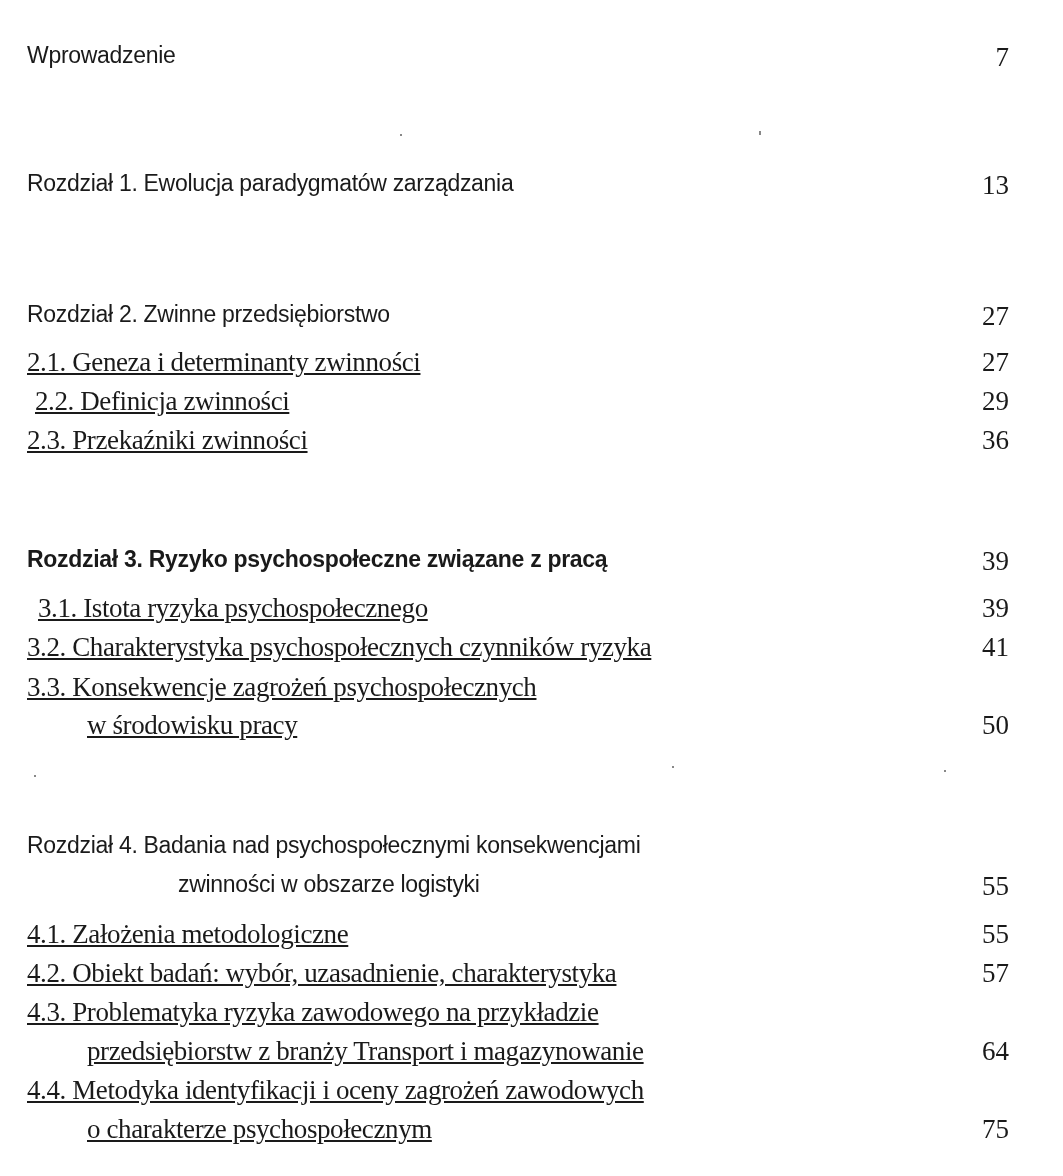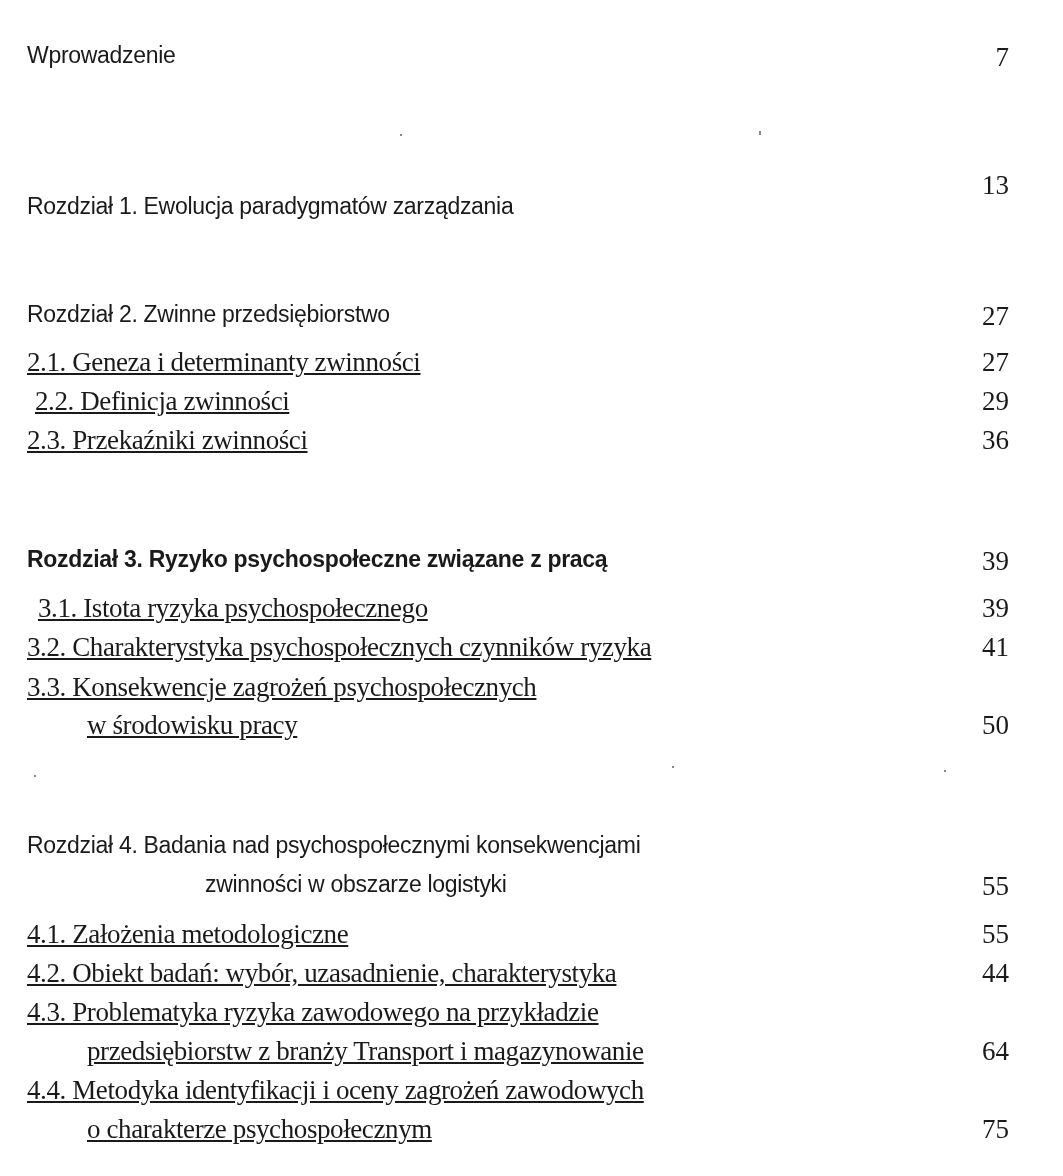--- a/index.html
+++ b/index.html
@@ -18,21 +18,21 @@
 
   <div class="line" style="top:42px;">
     <span class="txt sans" style="left:27px;">Wprowadzenie</span>
     <span class="pg">7</span>
   </div>
 
   <div class="dot" style="left:400px;top:134px;"></div>
   <div class="dot" style="left:759px;top:131px;height:4px;"></div>
 
   <div class="line" style="top:170px;">
-    <span class="txt sans" style="left:27px;margin-top:23px;">Rozdział 1. Ewolucja paradygmatów zarządzania</span>
+    <span class="txt sans" style="left:27px;">Rozdział 1. Ewolucja paradygmatów zarządzania</span>
     <span class="pg">13</span>
   </div>
 
   <div class="line" style="top:301px;">
     <span class="txt sans" style="left:27px;">Rozdział 2. Zwinne przedsiębiorstwo</span>
     <span class="pg">27</span>
   </div>
   <div class="line" style="top:347px;">
     <span class="txt serif" style="left:27px;">2.1. Geneza i determinanty zwinności</span>
     <span class="pg">27</span>
@@ -67,30 +67,30 @@
   </div>
 
   <div class="dot" style="left:34px;top:775px;"></div>
   <div class="dot" style="left:672px;top:766px;"></div>
   <div class="dot" style="left:944px;top:770px;"></div>
 
   <div class="line" style="top:832px;">
     <span class="txt sans" style="left:27px;">Rozdział 4. Badania nad psychospołecznymi konsekwencjami</span>
   </div>
   <div class="line" style="top:871px;">
-    <span class="txt sans" style="left:205px;">zwinności w obszarze logistyki</span>
+    <span class="txt sans" style="left:178px;">zwinności w obszarze logistyki</span>
     <span class="pg">55</span>
   </div>
   <div class="line" style="top:919px;">
     <span class="txt serif" style="left:27px;">4.1. Założenia metodologiczne</span>
     <span class="pg">55</span>
   </div>
   <div class="line" style="top:958px;">
     <span class="txt serif" style="left:27px;">4.2. Obiekt badań: wybór, uzasadnienie, charakterystyka</span>
-    <span class="pg">44</span>
+    <span class="pg">57</span>
   </div>
   <div class="line" style="top:997px;">
     <span class="txt serif" style="left:27px;">4.3. Problematyka ryzyka zawodowego na przykładzie</span>
   </div>
   <div class="line" style="top:1036px;">
     <span class="txt serif" style="left:87px;">przedsiębiorstw z branży Transport i magazynowanie</span>
     <span class="pg">64</span>
   </div>
   <div class="line" style="top:1075px;">
     <span class="txt serif" style="left:27px;">4.4. Metodyka identyfikacji i oceny zagrożeń zawodowych</span>

